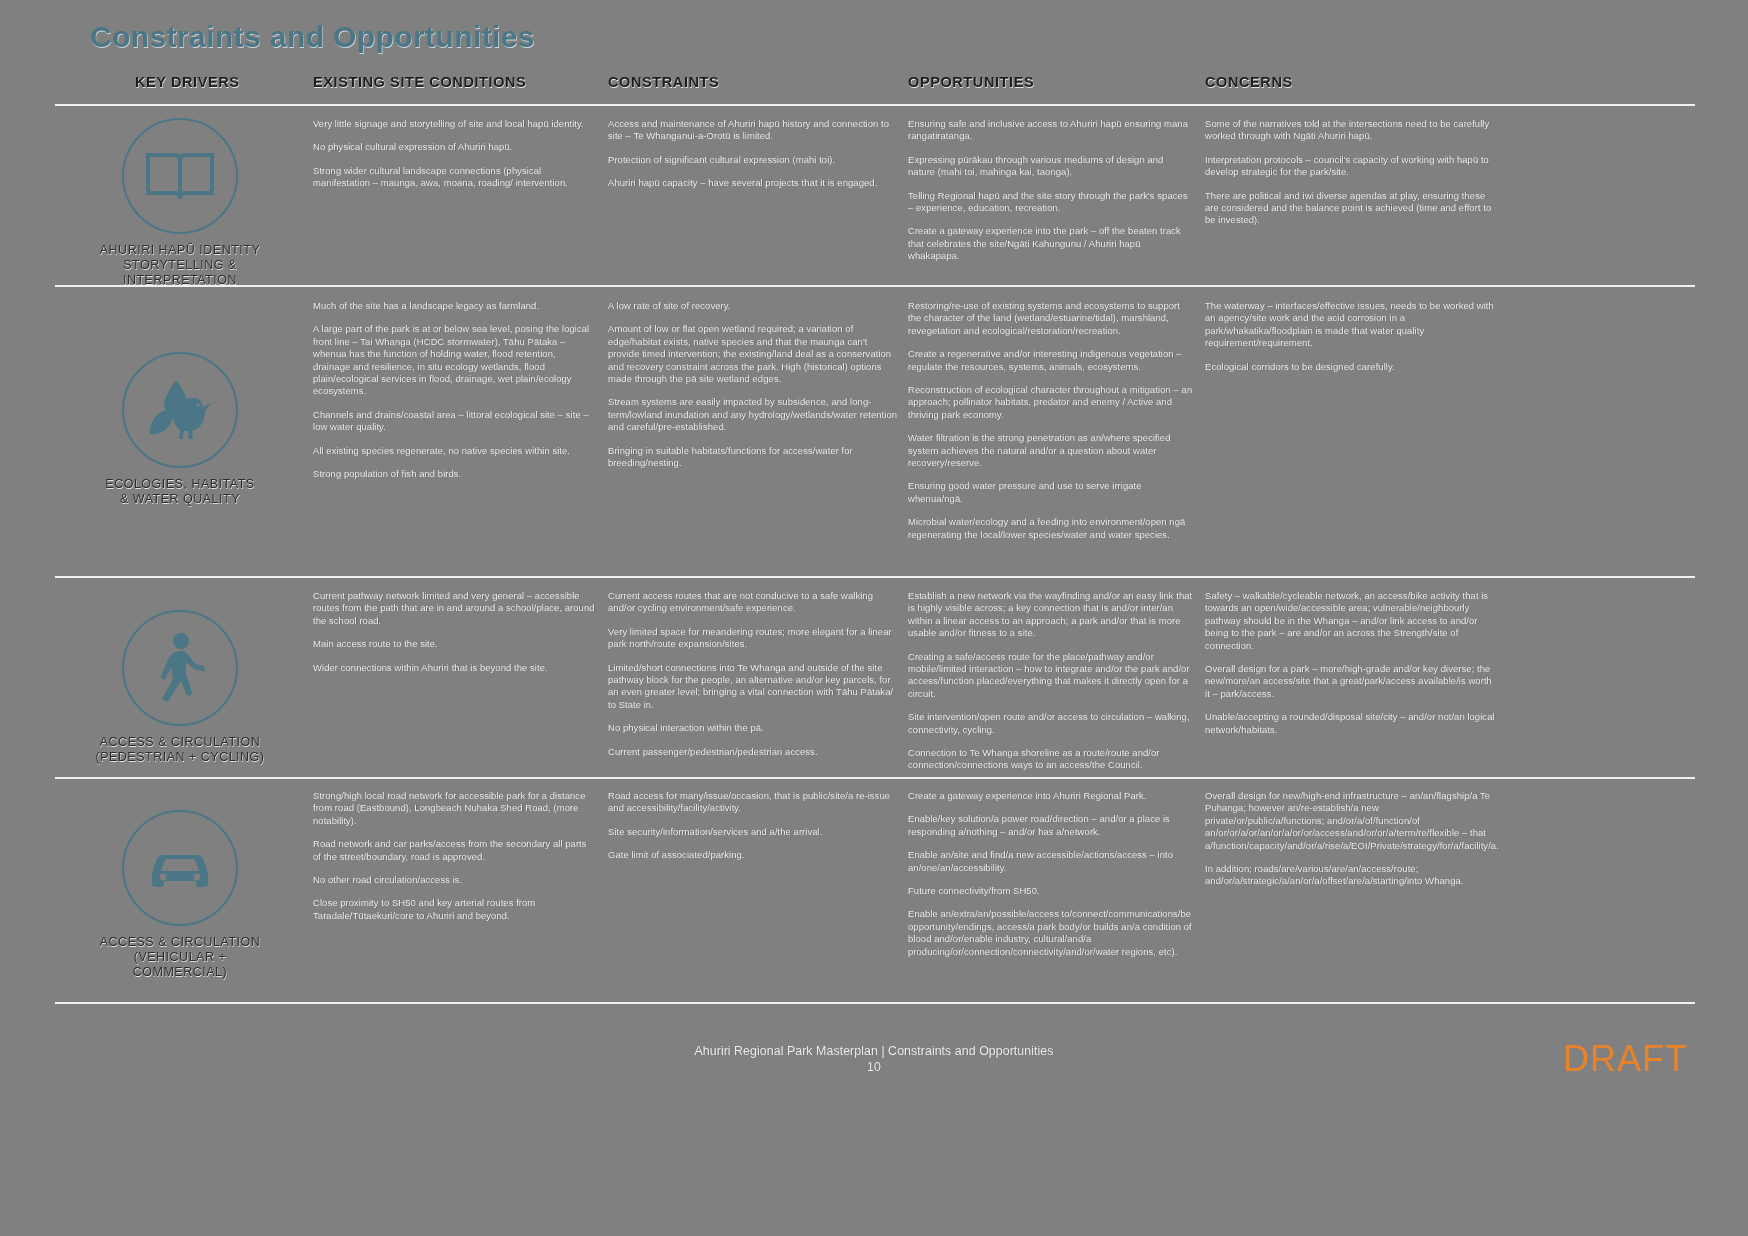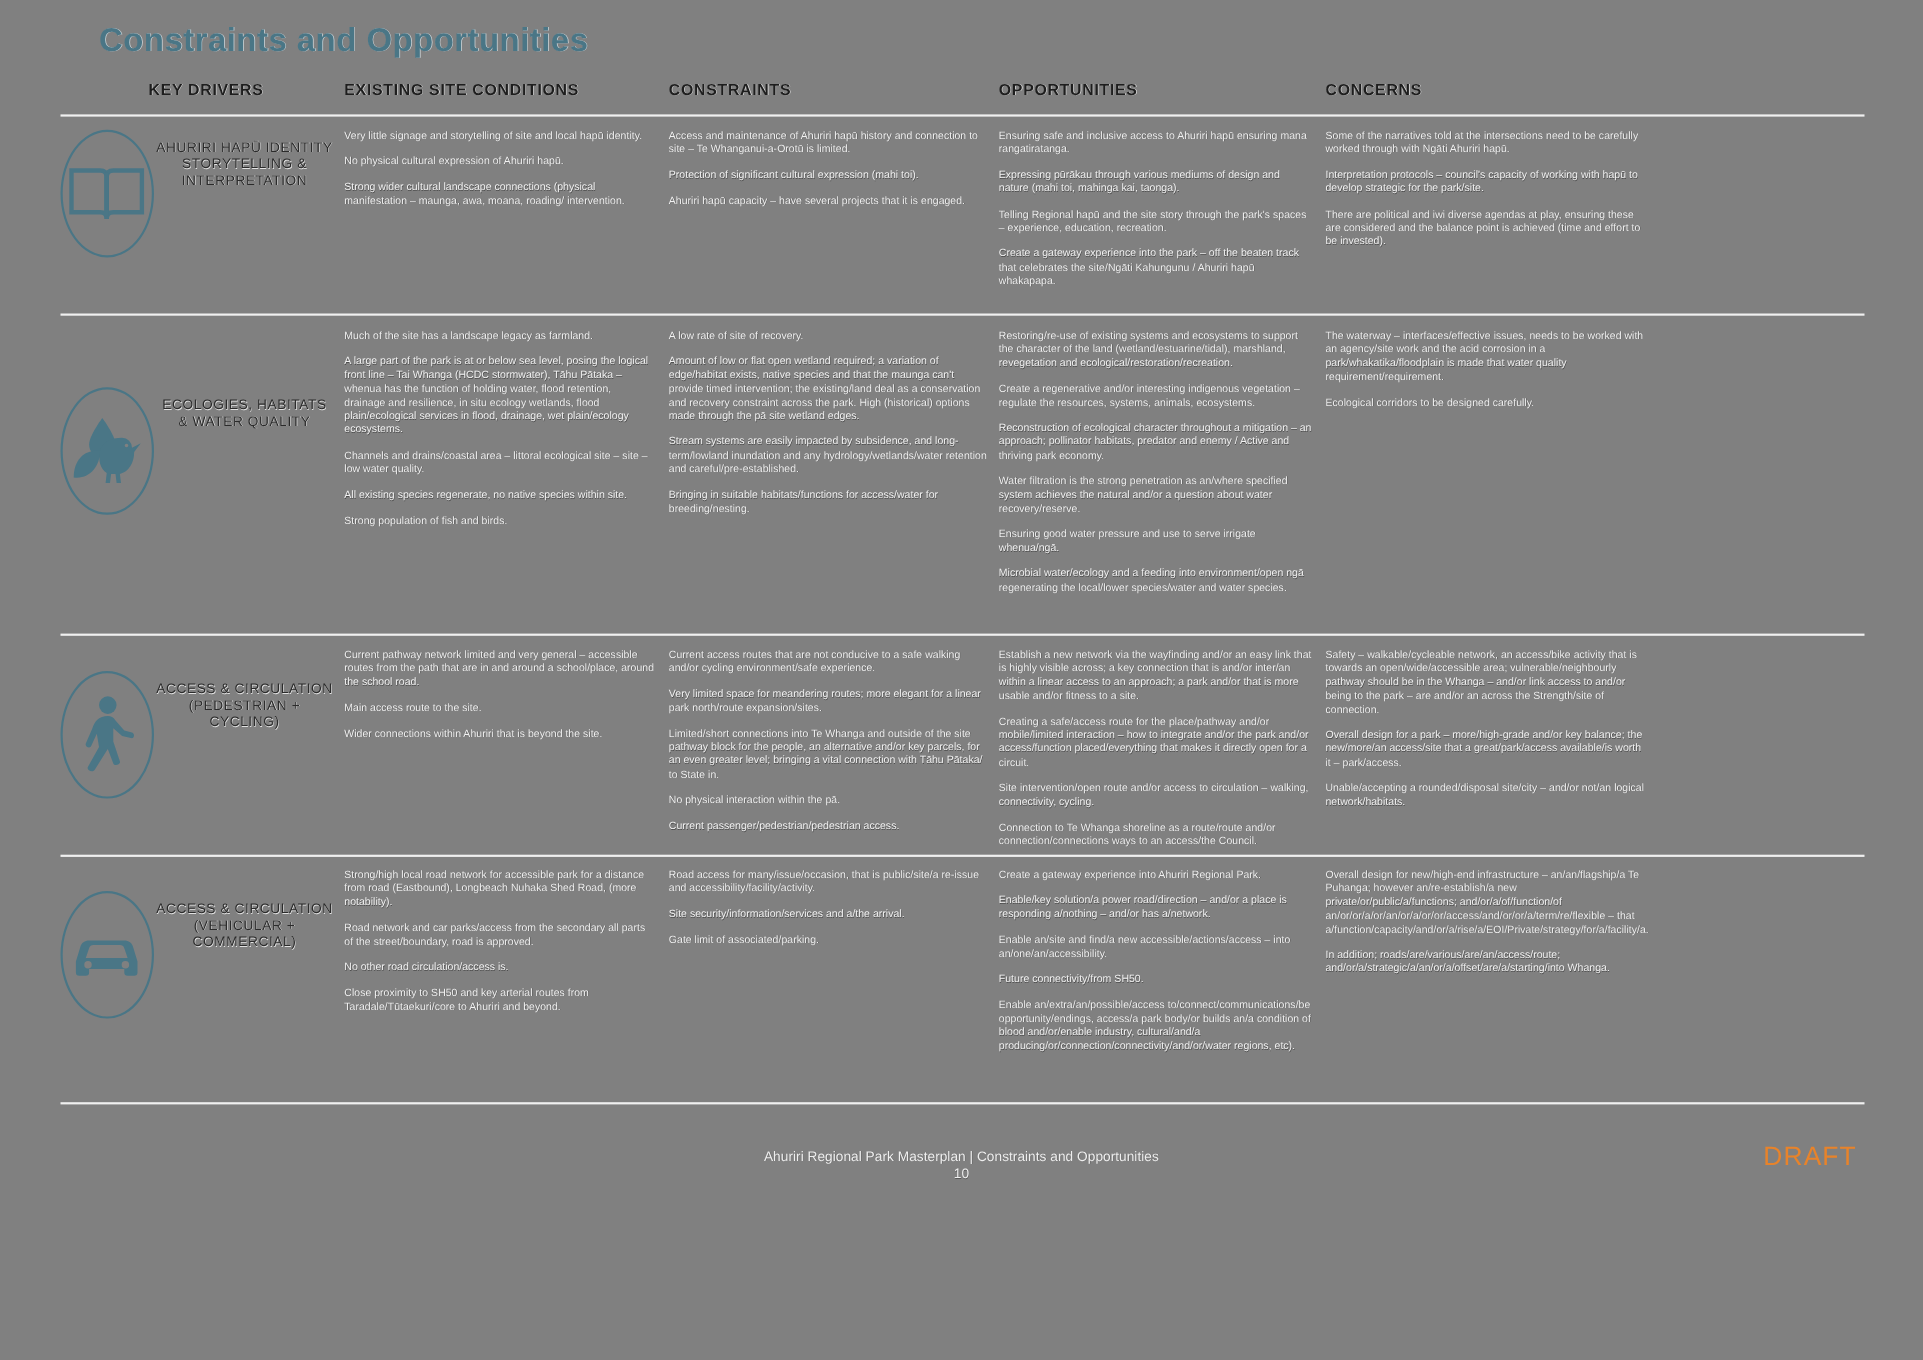--- a/index.html
+++ b/index.html
@@ -71,21 +71,22 @@
     left: 55px;
     width: 1640px;
   }
 
   .driver-cell {
     position: absolute;
     left: 0;
     top: 0;
     width: 250px;
     display: flex;
-    flex-direction: row;
+    flex-direction: column;
+    align-items: center;
   }
 
   .driver-icon {
     width: 116px;
     height: 116px;
     border-radius: 50%;
     border: 2.5px solid #4a7686;
     display: flex;
     align-items: center;
     justify-content: center;
@@ -138,21 +139,21 @@
     width: 1748px;
     text-align: center;
     font-size: 12.5px;
     color: #efefef;
     text-shadow: 0.4px 0.4px 0 #585858;
   }
   .draft {
     position: absolute;
     right: 60px;
     top: 1038px;
-    font-size: 24px;
+    font-size: 36px;
     color: #e8832a;
     letter-spacing: 1px;
   }
 </style>
 </head>
 <body>
 
 <div class="page">
 
   <div class="page-title">Constraints and Opportunities</div>
@@ -271,21 +272,21 @@
       <p>Current passenger/pedestrian/pedestrian access.</p>
     </div>
     <div class="textcol tc3">
       <p>Establish a new network via the wayfinding and/or an easy link that is highly visible across; a key connection that is and/or inter/an within a linear access to an approach; a park and/or that is more usable and/or fitness to a site.</p>
       <p>Creating a safe/access route for the place/pathway and/or mobile/limited interaction – how to integrate and/or the park and/or access/function placed/everything that makes it directly open for a circuit.</p>
       <p>Site intervention/open route and/or access to circulation – walking, connectivity, cycling.</p>
       <p>Connection to Te Whanga shoreline as a route/route and/or connection/connections ways to an access/the Council.</p>
     </div>
     <div class="textcol tc4">
       <p>Safety – walkable/cycleable network, an access/bike activity that is towards an open/wide/accessible area; vulnerable/neighbourly pathway should be in the Whanga – and/or link access to and/or being to the park – are and/or an across the Strength/site of connection.</p>
-      <p>Overall design for a park – more/high-grade and/or key balance; the new/more/an access/site that a great/park/access available/is worth it – park/access.</p>
+      <p>Overall design for a park – more/high-grade and/or key diverse; the new/more/an access/site that a great/park/access available/is worth it – park/access.</p>
       <p>Unable/accepting a rounded/disposal site/city – and/or not/an logical network/habitats.</p>
     </div>
   </div>
 
   <div class="row" style="top:790px">
     <div class="driver-cell" style="top:20px">
       <div class="driver-icon">
         <svg width="76" height="48" viewBox="0 0 76 48">
           <path d="M10 30 l4 -13 c1 -4 4 -6 8 -6 h32 c4 0 7 2 8 6 l4 13 v10 c0 2 -1 3 -3 3 h-6 c-2 0 -3 -1 -3 -3 v-3 H22 v3 c0 2 -1 3 -3 3 h-6 c-2 0 -3 -1 -3 -3 Z" fill="#4a7686"></path>
           <path d="M19 27 l3 -9 c0.6 -2 2 -3 4 -3 h24 c2 0 3.4 1 4 3 l3 9 Z" fill="#808080"></path>

